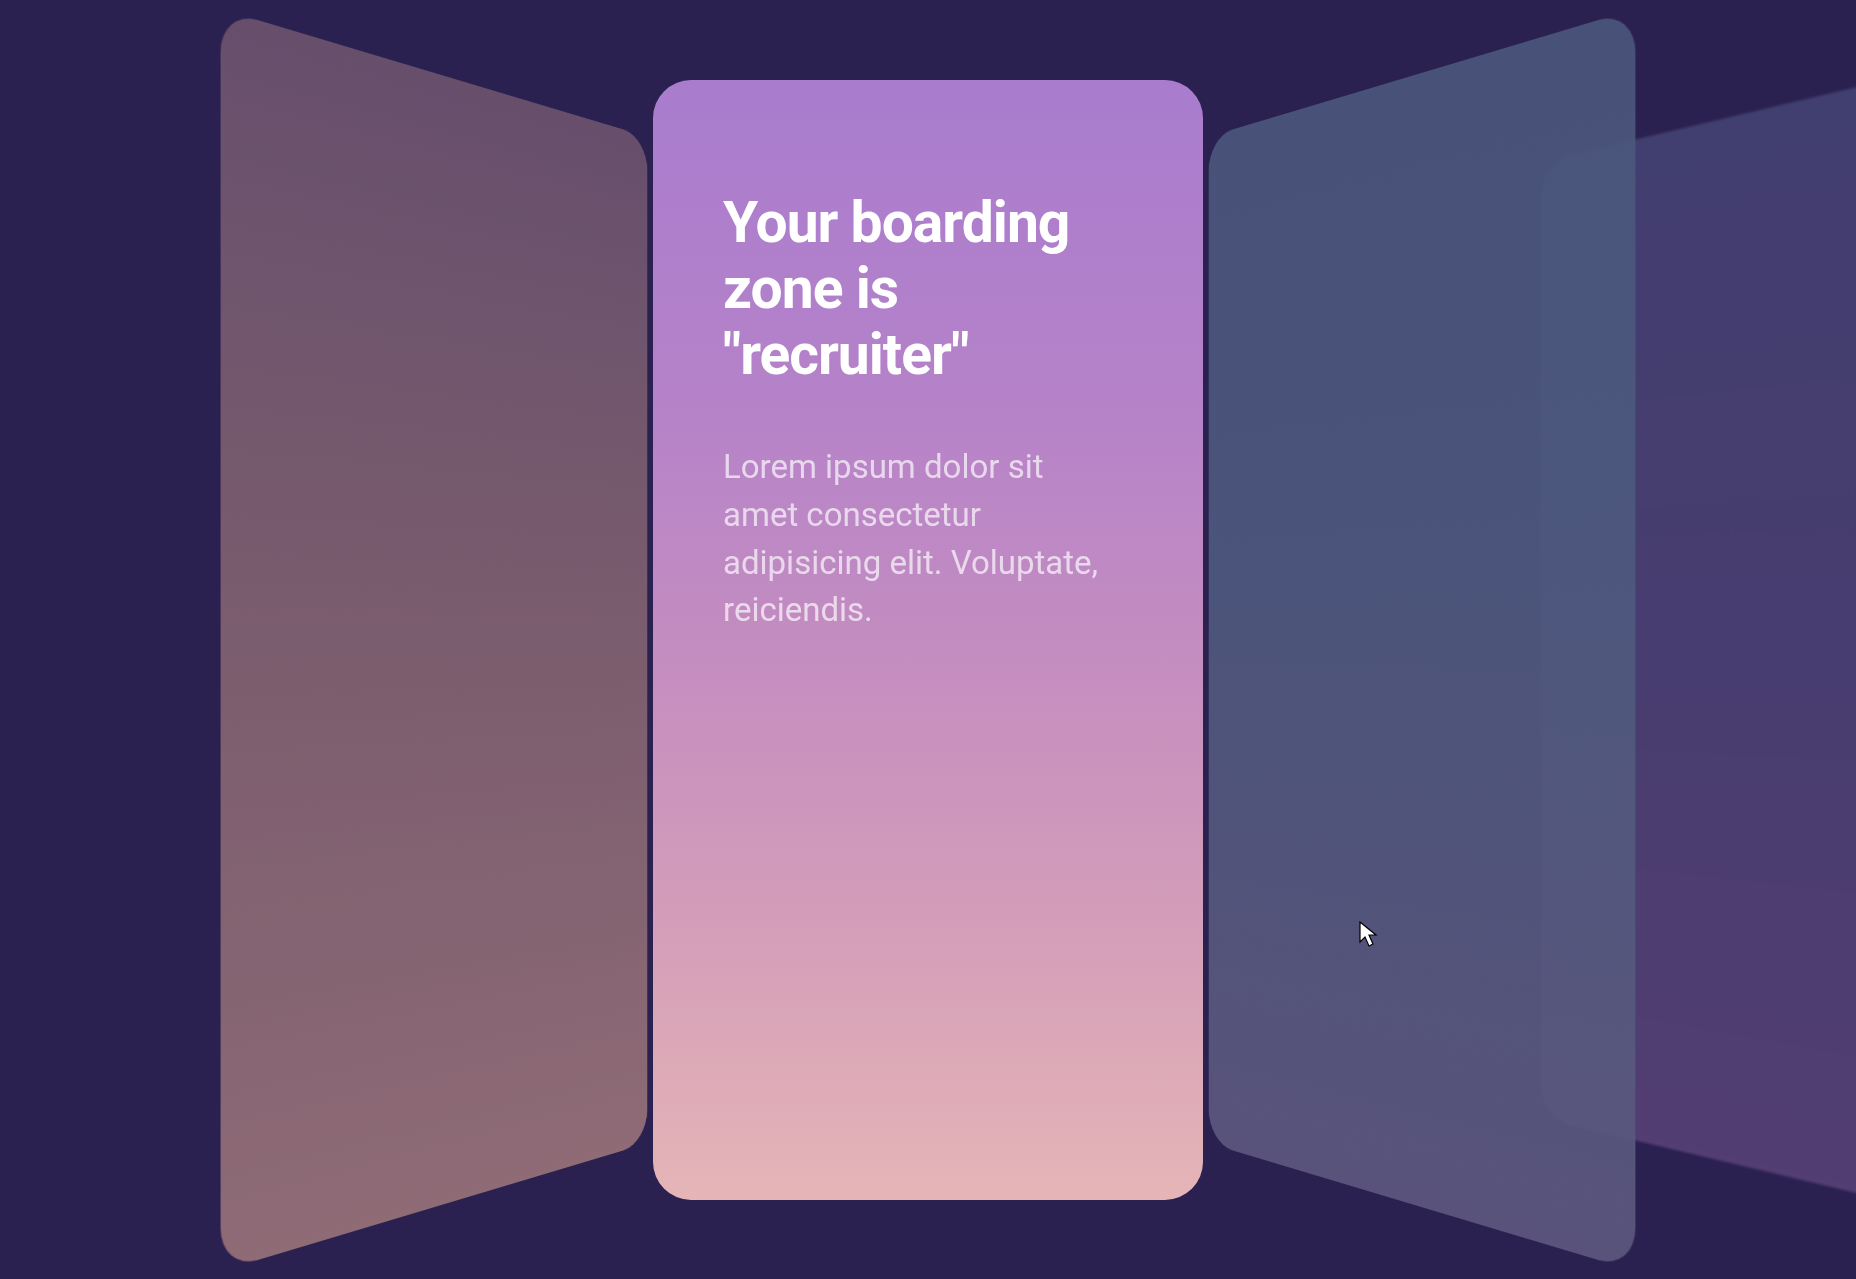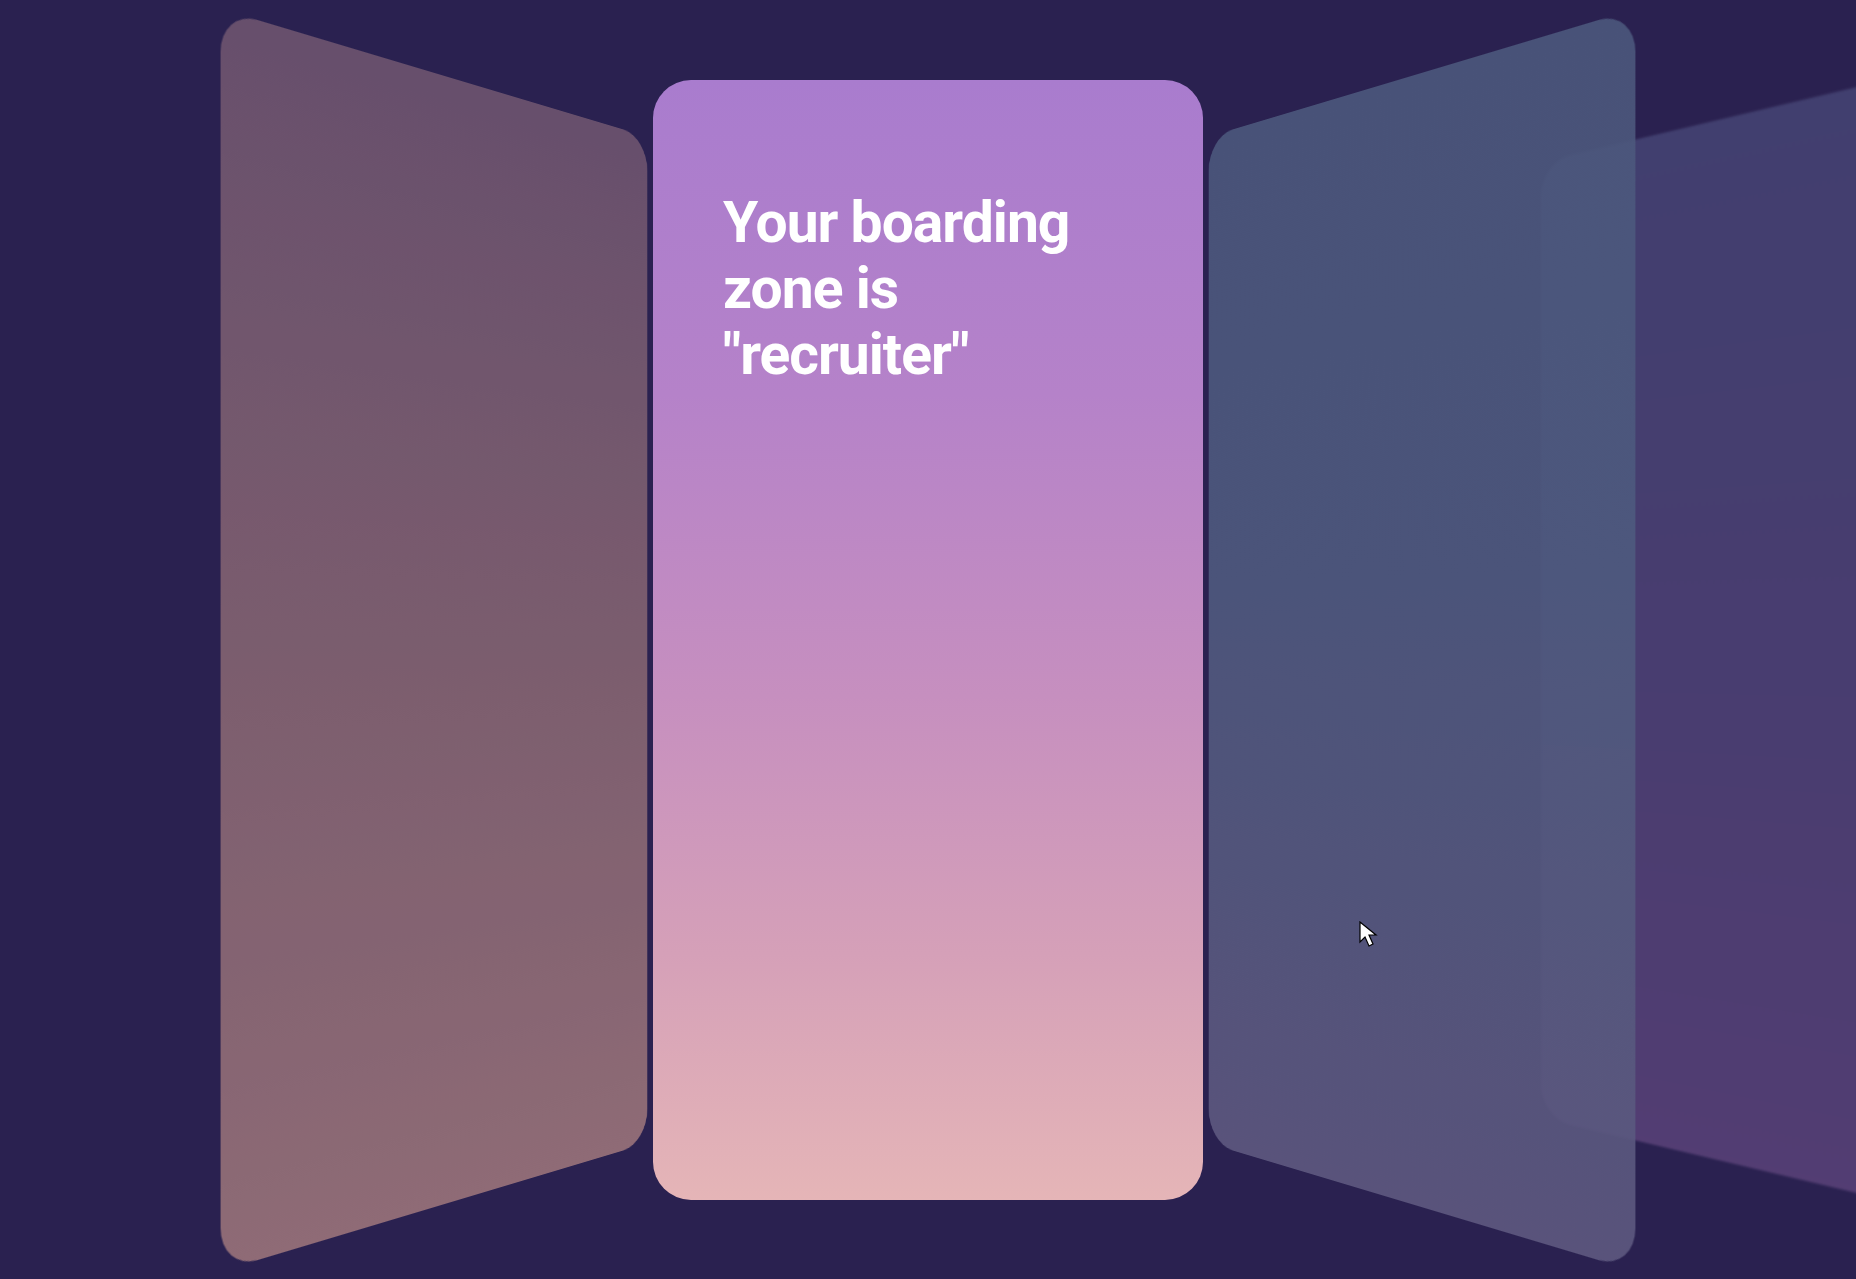--- a/index.html
+++ b/index.html
@@ -107,20 +107,21 @@
   <div class="stage">
 
     <div class="card card-right2"></div>
 
     <div class="card card-left"></div>
 
     <div class="card card-right1"></div>
 
     <div class="card card-front">
       <h1>Your boarding zone is "recruiter"</h1>
+      <p>Lorem ipsum dolor sit amet consectetur adipisicing elit. Voluptate, reiciendis.</p>
     </div>
 
   </div>
 </div>
 
 <div class="cursor" style="left:73.2%;top:72%;">
   <svg viewBox="0 0 20 28" width="20" height="28">
     <path d="M1 1 L1 21 L6 16 L10 25 L14 23 L10 14 L17 14 Z" fill="#ffffff" stroke="#000000" stroke-width="1.2"></path>
   </svg>
 </div>

